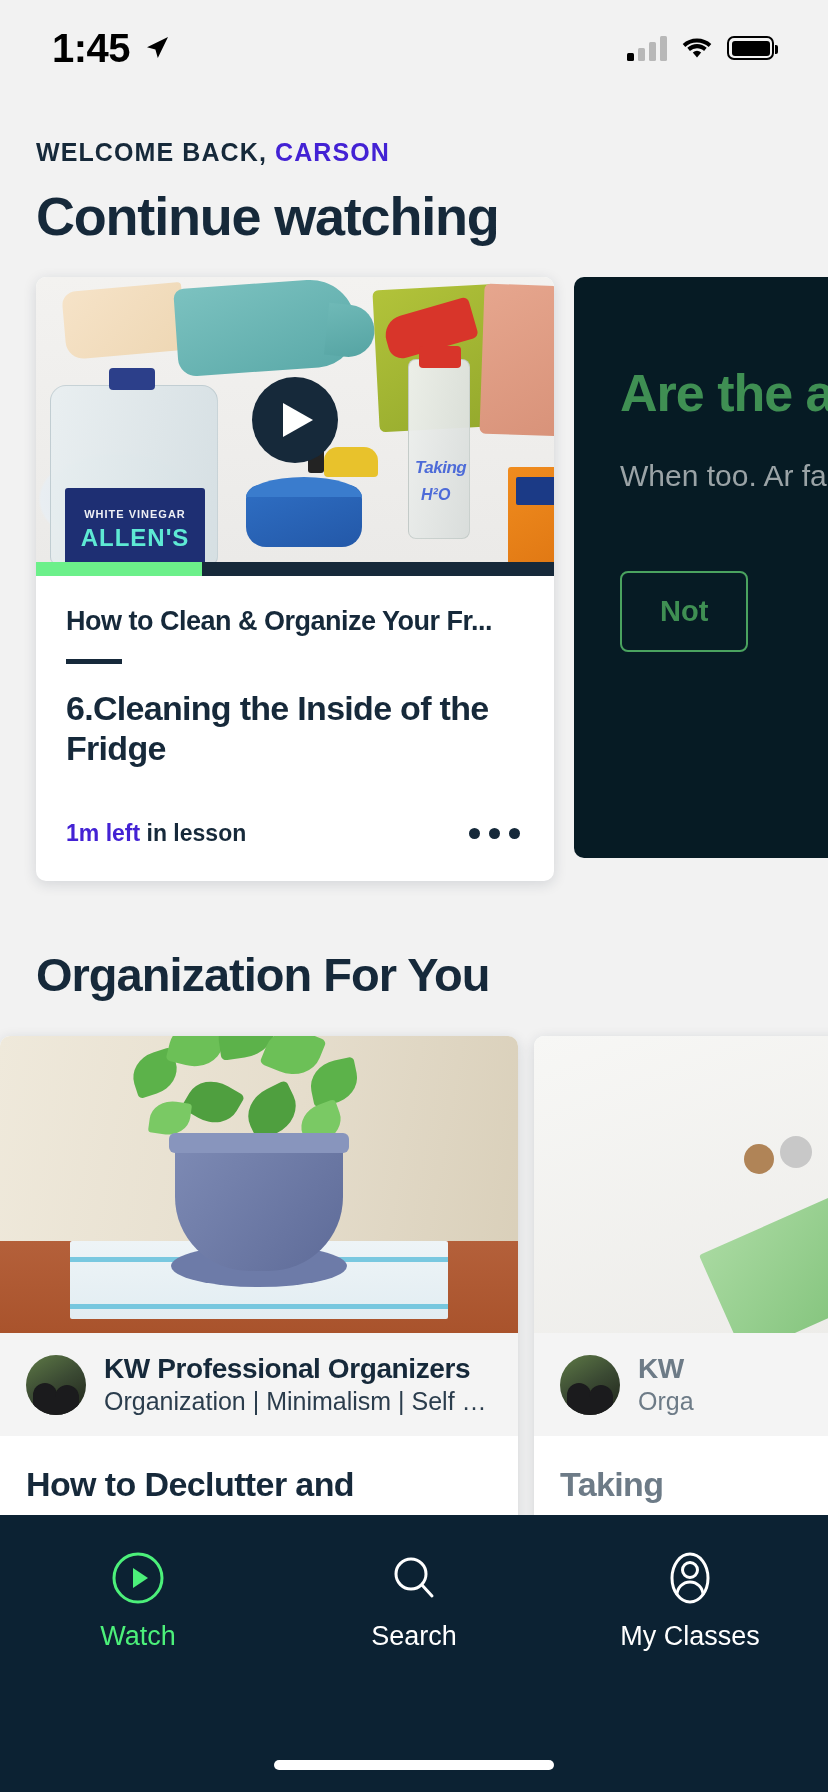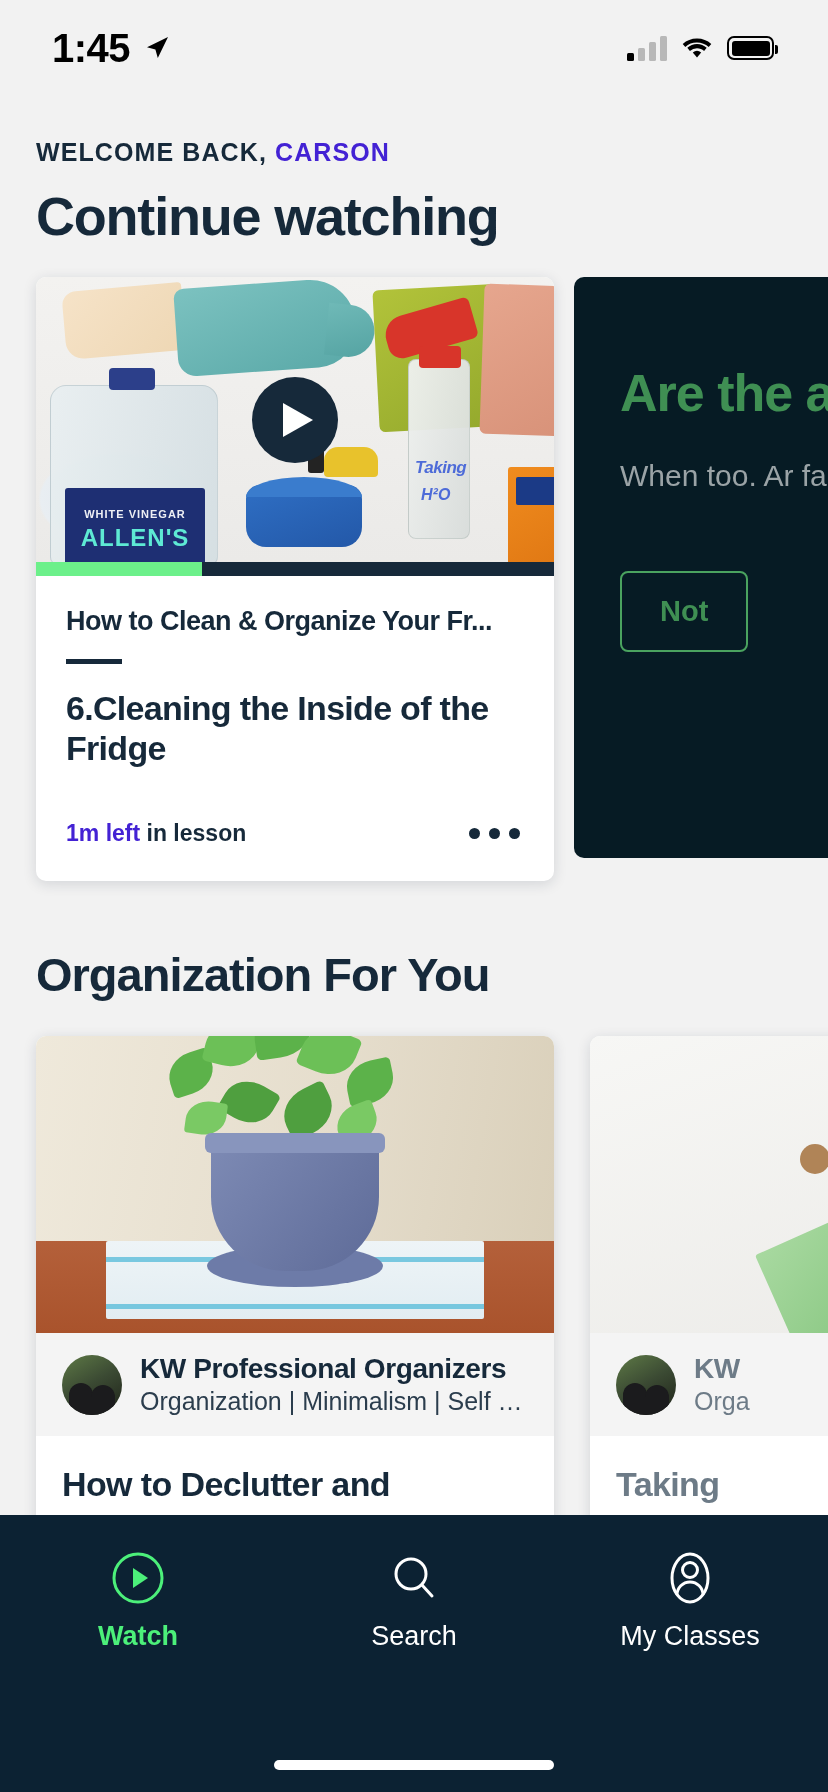--- a/index.html
+++ b/index.html
@@ -229,21 +229,21 @@
     cursor:pointer;
     white-space:nowrap;
   }
 
   
   .section-title {
     padding:66px 36px 0 36px;
     font-size:47px; font-weight:800; letter-spacing:-1px; color:#16293a;
   }
   .rec-carousel {
-    margin-top:34px; display:flex; gap:36px; padding-left:36px; align-items:flex-start;
+    margin-top:34px; display:flex; gap:16px; align-items:flex-start;
   }
   .rec-card {
     flex:0 0 518px;
     background:#fff; border-radius:10px; overflow:hidden;
     box-shadow:0 3px 14px rgba(20,35,55,.14);
   }
   .rec-thumb { height:297px; position:relative; overflow:hidden; }
 
   
   .ph-wall { position:absolute; inset:0; background:linear-gradient(100deg,#efe9db 0%,#e5ddcc 55%,#d9cfb9 100%); }
@@ -304,21 +304,21 @@
 
   
   .tabbar {
     position:absolute; left:0; right:0; bottom:0; height:277px;
     background:#0c2233;
     display:flex; align-items:flex-start; justify-content:space-around;
     padding-top:36px;
   }
   .tab { display:flex; flex-direction:column; align-items:center; gap:16px; cursor:pointer; width:200px; }
   .tab-label { font-size:27px; color:#fff; font-weight:400; }
-  .tab.active .tab-label { color:#4cf07a; font-weight:700;text-align:center; }
+  .tab.active .tab-label { color:#4cf07a; font-weight:400;text-align:center; }
   .home-ind {
     position:absolute; left:50%; transform:translateX(-50%); bottom:22px;
     width:280px; height:10px; border-radius:5px; background:#fff;
   }
 </style>
 </head>
 <body>
 
 <div class="statusbar">
   <div class="sb-time">

